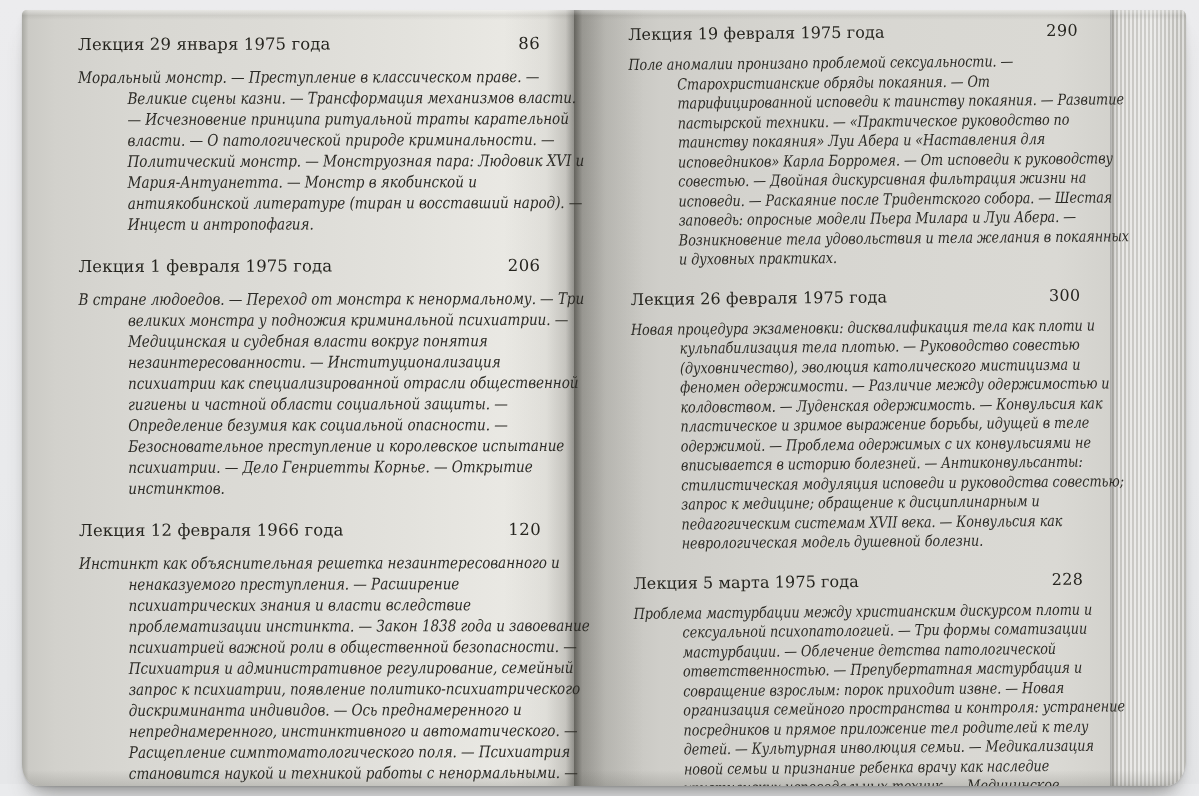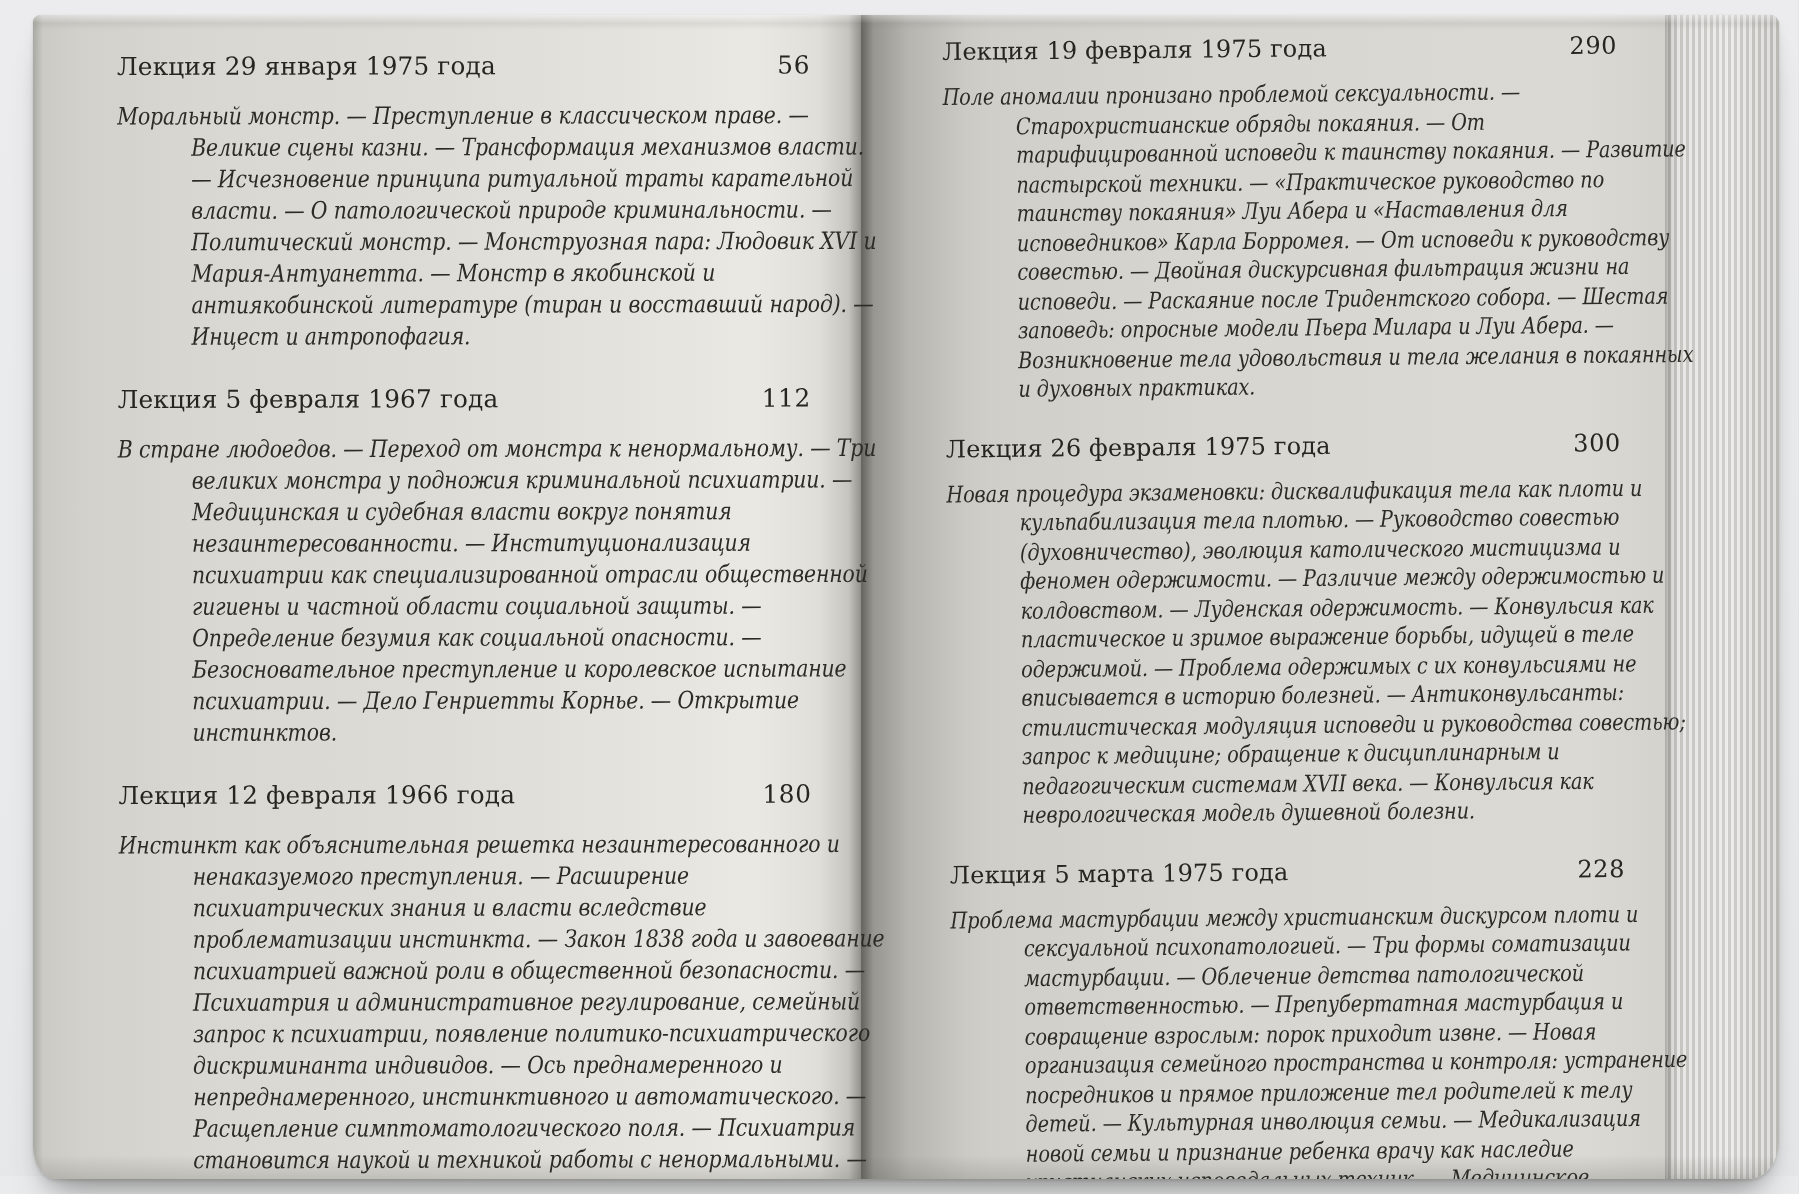--- a/index.html
+++ b/index.html
@@ -138,37 +138,37 @@
     <div class="fore-edge"></div>
     <div class="gutter-shadow"></div>
     <div class="top-edge-shade"></div>
     <div class="bottom-edge-shade"></div>
 
     <div class="content content-left">
 
       <div class="entry">
         <div class="entry-header">
           <span class="entry-title">Лекция 29 января 1975 года</span>
-          <span class="entry-page">56</span>
+          <span class="entry-page">86</span>
         </div>
         <p class="entry-summary">Моральный монстр. — Преступление в классическом праве. — Великие сцены казни. — Трансформация механизмов власти. — Исчезновение принципа ритуальной траты карательной власти. — О патологической природе криминальности. — Политический монстр. — Монструозная пара: Людовик XVI и Мария-Антуанетта. — Монстр в якобинской и антиякобинской литературе (тиран и восставший народ). — Инцест и антропофагия.</p>
       </div>
 
       <div class="entry">
         <div class="entry-header">
-          <span class="entry-title">Лекция 5 февраля 1967 года</span>
-          <span class="entry-page">112</span>
+          <span class="entry-title">Лекция 1 февраля 1975 года</span>
+          <span class="entry-page">206</span>
         </div>
         <p class="entry-summary">В стране людоедов. — Переход от монстра к ненормальному. — Три великих монстра у подножия криминальной психиатрии. — Медицинская и судебная власти вокруг понятия незаинтересованности. — Институционализация психиатрии как специализированной отрасли общественной гигиены и частной области социальной защиты. — Определение безумия как социальной опасности. — Безосновательное преступление и королевское испытание психиатрии. — Дело Генриетты Корнье. — Открытие инстинктов.</p>
       </div>
 
       <div class="entry">
         <div class="entry-header">
           <span class="entry-title">Лекция 12 февраля 1966 года</span>
-          <span class="entry-page">180</span>
+          <span class="entry-page">120</span>
         </div>
         <p class="entry-summary">Инстинкт как объяснительная решетка незаинтересованного и ненаказуемого преступления. — Расширение психиатрических знания и власти вследствие проблематизации инстинкта. — Закон 1838 года и завоевание психиатрией важной роли в общественной безопасности. — Психиатрия и административное регулирование, семейный запрос к психиатрии, появление политико-психиатрического дискриминанта индивидов. — Ось преднамеренного и непреднамеренного, инстинктивного и автоматического. — Расщепление симптоматологического поля. — Психиатрия становится наукой и техникой работы с ненормальными. — Ненормальное: огромное поле деятельности.</p>
       </div>
 
     </div>
 
     <div class="content content-right">
 
       <div class="entry">
         <div class="entry-header">

